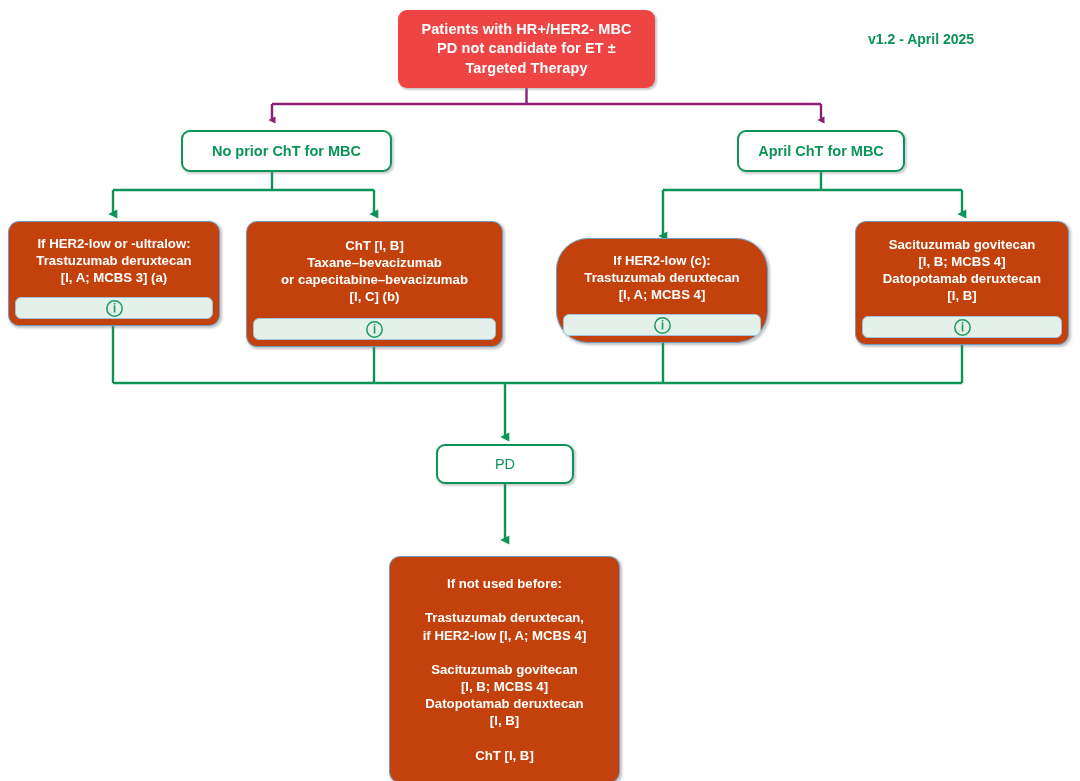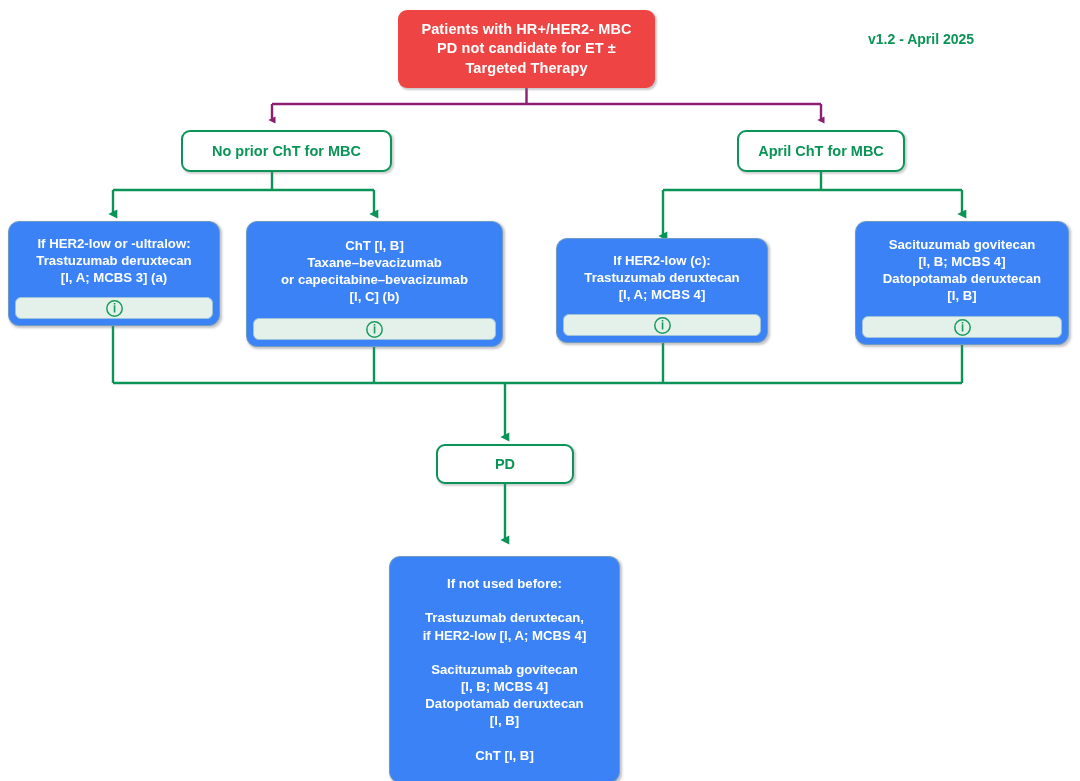--- a/index.html
+++ b/index.html
@@ -58,28 +58,28 @@
     font-weight: bold;
     font-size: 14.5px;
     line-height: 1.25;
     box-shadow: 1.5px 1.5px 2px rgba(120,120,130,0.35);
   }
   .node-pd {
     background: #ffffff;
     border: 2.6px solid #0B9457;
     border-radius: 9px;
     color: #0B9457;
-    font-weight: bold;
+    font-weight: normal;
     font-size: 14.5px;
     box-shadow: 1.5px 1.5px 2px rgba(120,120,130,0.35);
   }
 
   
   .node-treat {
-    background: #3b82f6;
+    background: #c2410c;
     border: 1.6px solid #6E9CC0;
     border-radius: 11px;
     color: #ffffff;
     font-weight: bold;
     font-size: 13.2px;
     line-height: 1.30;
     box-shadow: 1.5px 1.5px 2.5px rgba(120,120,130,0.45);
     justify-content: flex-start;
     padding: 0;
   }
@@ -216,21 +216,21 @@
       <span class="info-icon">
         <svg width="19" height="19" viewBox="0 0 19 19">
           <circle cx="9.5" cy="9.5" r="7.7" fill="none" stroke="#1A9B5E" stroke-width="1.5"></circle>
           <rect x="8.75" y="6.3" width="1.6" height="7.2" fill="#1A9B5E"></rect>
           <rect x="8.75" y="4.0" width="1.6" height="1.5" fill="#1A9B5E"></rect>
         </svg>
       </span>
     </div>
   </div>
 
-  <div class="node node-treat" style="left:556px; top:238px; width:212px; height:105px;">
+  <div class="node node-treat" style="left:556px; top:238px; width:212px; height:105px;border-radius:32px;">
     <div class="treat-body">If HER2-low (c):
 Trastuzumab deruxtecan
 [I, A; MCBS 4]</div>
     <div class="info-bar">
       <span class="info-icon">
         <svg width="19" height="19" viewBox="0 0 19 19">
           <circle cx="9.5" cy="9.5" r="7.7" fill="none" stroke="#1A9B5E" stroke-width="1.5"></circle>
           <rect x="8.75" y="6.3" width="1.6" height="7.2" fill="#1A9B5E"></rect>
           <rect x="8.75" y="4.0" width="1.6" height="1.5" fill="#1A9B5E"></rect>
         </svg>

